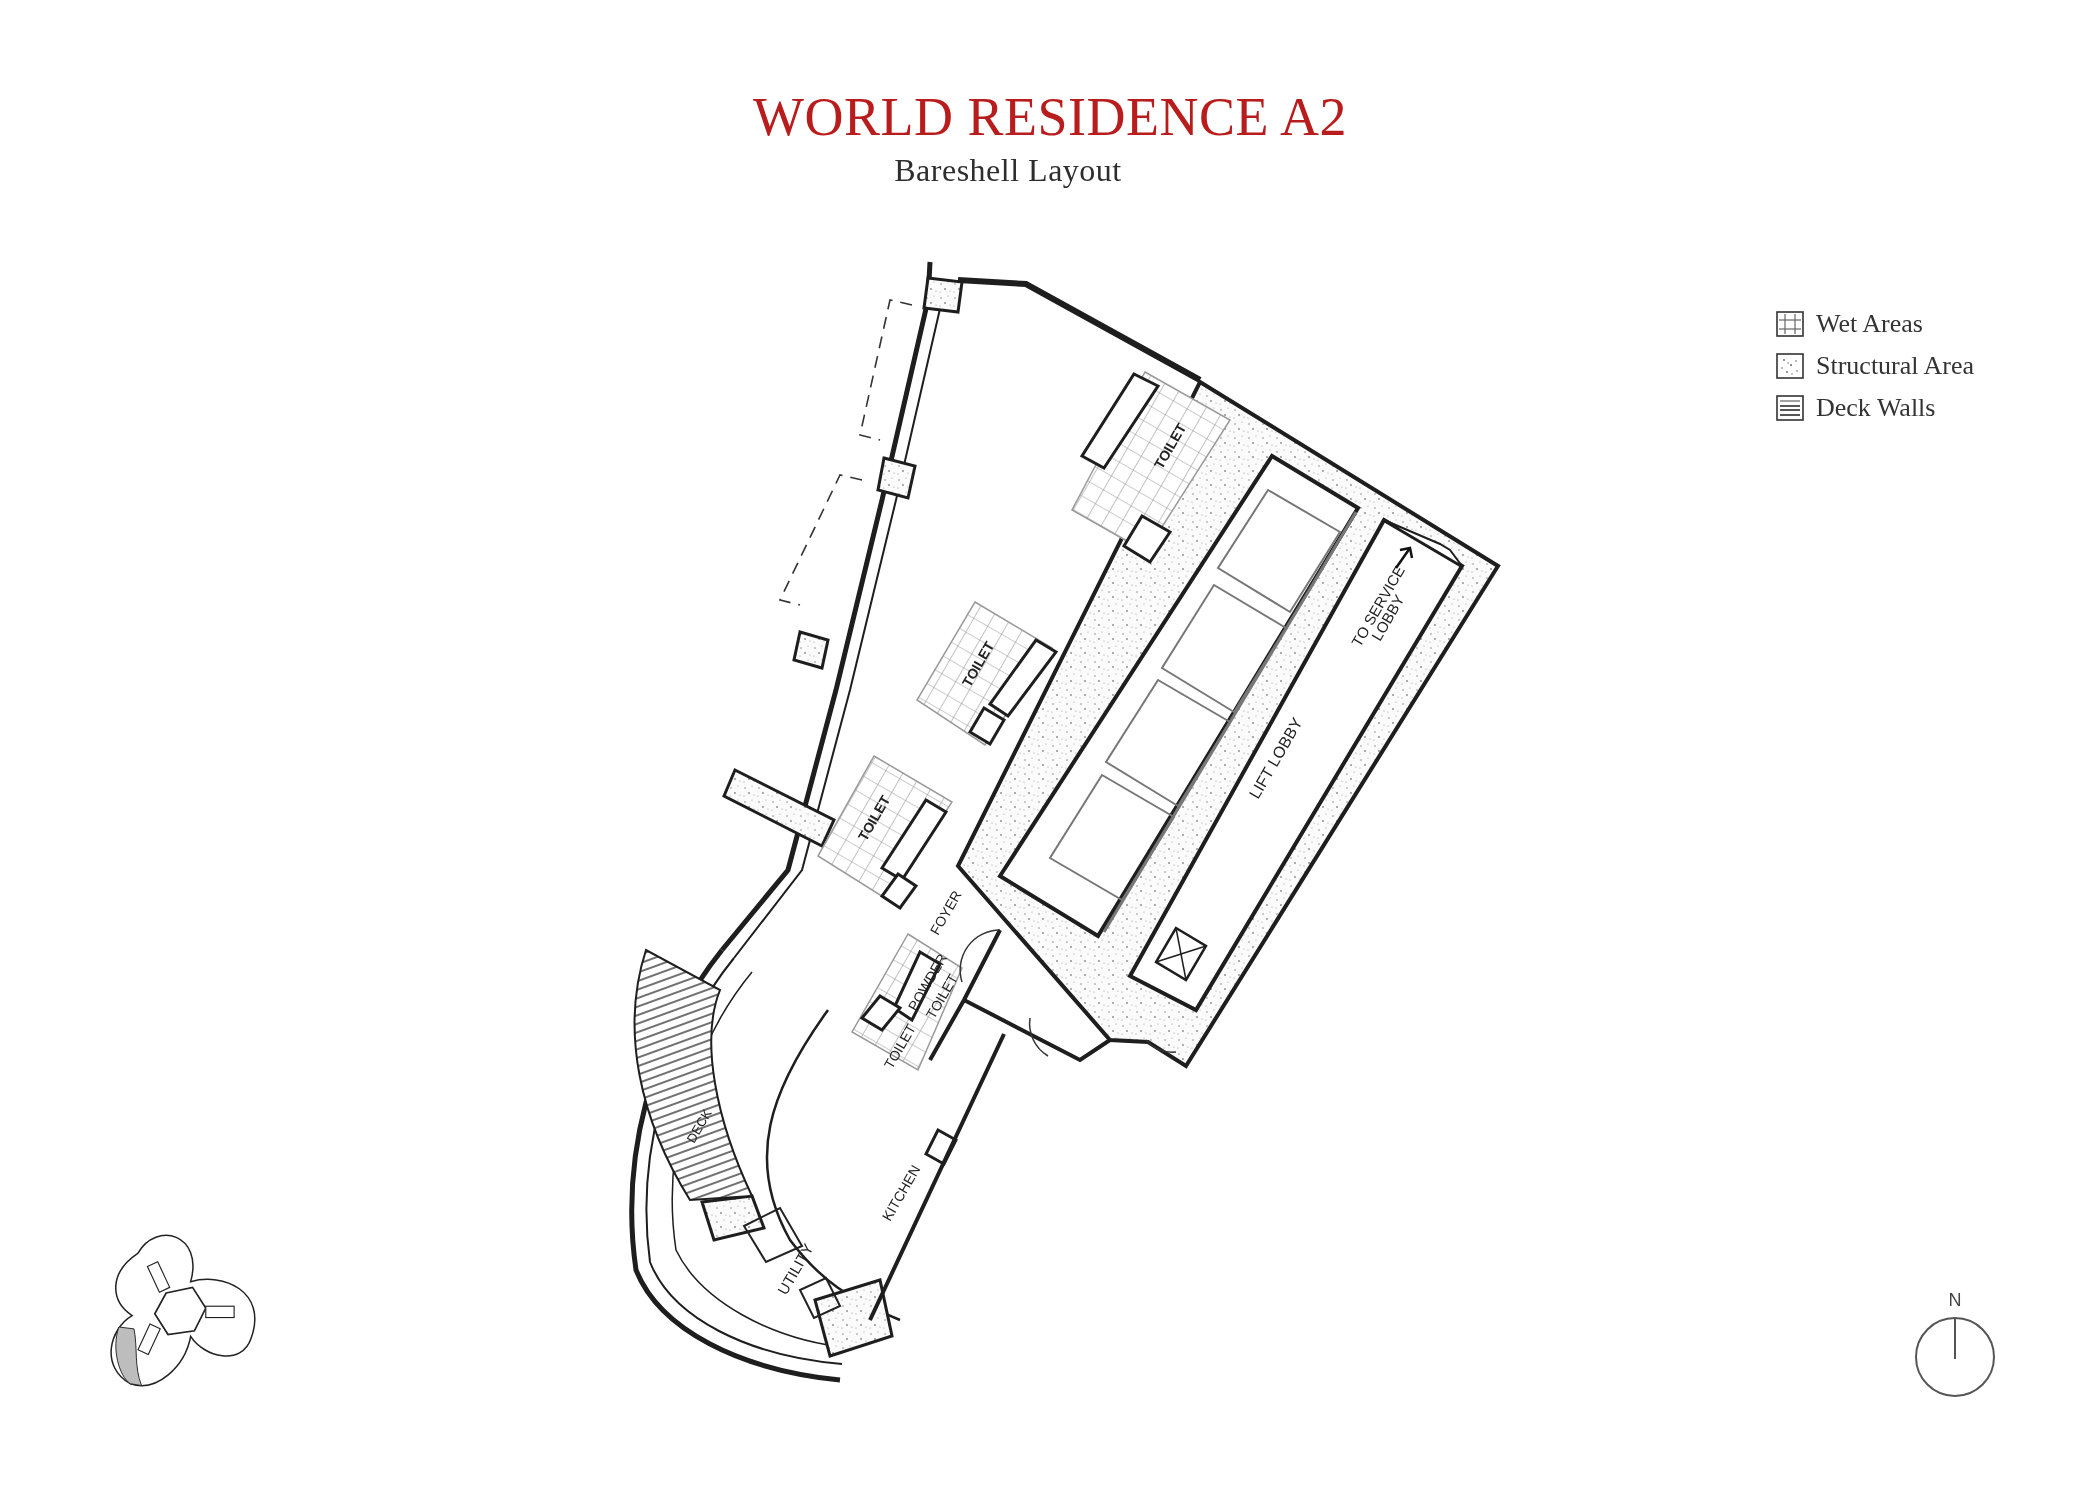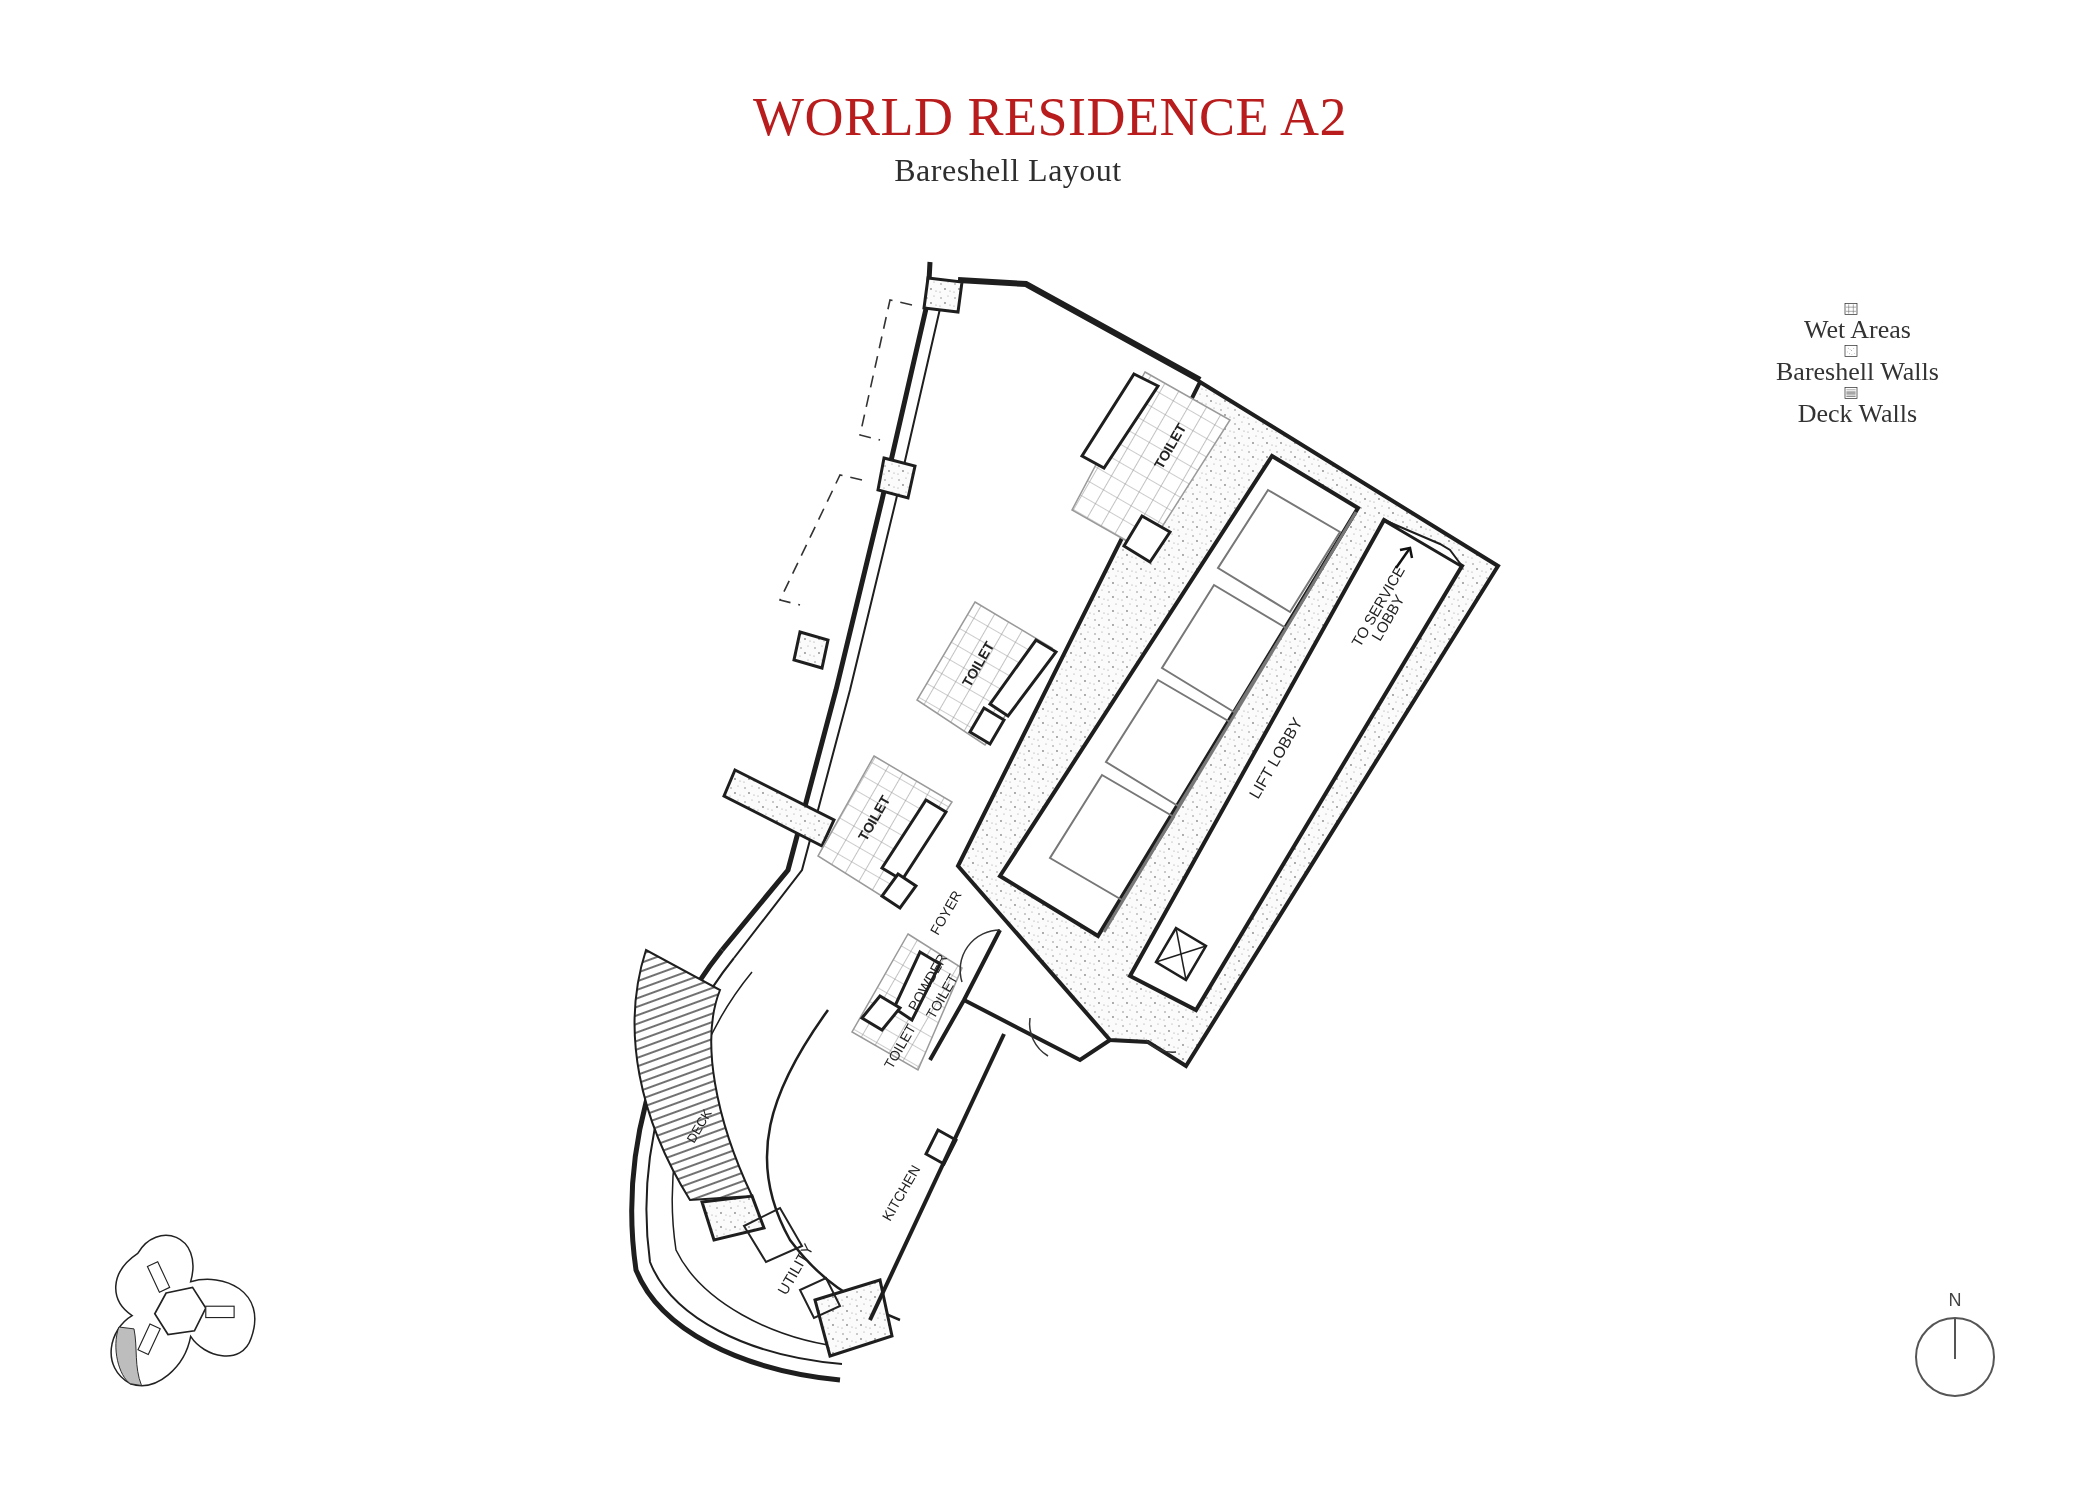--- a/index.html
+++ b/index.html
@@ -1,20 +1,20 @@
 <!DOCTYPE html>
 <html><head>
 <meta charset="utf-8">
 <style>
   html, body { margin: 0; padding: 0; background: #ffffff; }
   body { width: 2100px; height: 1500px; position: relative; overflow: hidden; font-family: "Liberation Serif", "DejaVu Serif", serif; color: #2b2b2b; }
   .title { position: absolute; left: 0; width: 2100px; top: 86px; text-align: center; font-size: 54px; letter-spacing: 0.5px; color: #b91c1c; font-weight: normal; }
   .subtitle { position: absolute; left: 0; width: 2016px; top: 152px; text-align: center; font-size: 32px; color: #2e2e2e; letter-spacing: 0.5px; }
   .legend { position: absolute; left: 1776px; top: 303px; }
-  .legend-item { display: flex; align-items: center; height: 42px; flex-direction: column; }
+  .legend-item { display: flex; align-items: center; height: 42px; }
   .legend-swatch { width: 28px; height: 26px; margin-right: 12px; }
   .legend-label { font-size: 26px; color: #333; }
   .plan { position: absolute; left: 0; top: 0; width: 2100px; height: 1500px; }
   .north { position: absolute; left: 1910px; top: 1290px; width: 90px; height: 110px; }
   .north-label { position: absolute; left: 0; width: 90px; top: 0; text-align: center; font-family: "Liberation Sans", sans-serif; font-size: 18px; color: #444; }
   .keyplan { position: absolute; left: 100px; top: 1225px; width: 170px; height: 170px; }
   .room-label { font-family: "Liberation Sans", "DejaVu Sans", sans-serif; fill: #222; }
 </style>
 </head>
 <body>
@@ -38,21 +38,21 @@
       <rect x="1" y="1" width="26" height="24" fill="#fff" stroke="#333" stroke-width="1.6"></rect>
       <circle cx="8" cy="7" r="0.9" fill="#666"></circle>
         <circle cx="15" cy="12" r="1" fill="#666"></circle>
       <circle cx="20" cy="8" r="0.8" fill="#666"></circle>
         <circle cx="6" cy="15" r="0.8" fill="#666"></circle>
       <circle cx="11" cy="19" r="0.9" fill="#666"></circle>
         <circle cx="21" cy="18" r="0.8" fill="#666"></circle>
       <circle cx="16" cy="21" r="0.7" fill="#666"></circle>
         <circle cx="12" cy="10" r="0.7" fill="#666"></circle>
     </svg>
-    <span class="legend-label">Bareshell Walls</span>
+    <span class="legend-label">Structural Area</span>
   </div>
   <div class="legend-item">
     <svg class="legend-swatch" viewBox="0 0 28 26">
       <rect x="1" y="1" width="26" height="24" fill="#fff" stroke="#333" stroke-width="1.6"></rect>
       <line x1="4" y1="6" x2="24" y2="6" stroke="#444" stroke-width="1"></line>
       <line x1="4" y1="11" x2="24" y2="11" stroke="#444" stroke-width="1.8"></line>
       <line x1="4" y1="15" x2="24" y2="15" stroke="#444" stroke-width="1.8"></line>
       <line x1="4" y1="20" x2="24" y2="20" stroke="#444" stroke-width="1.8"></line>
     </svg>
     <span class="legend-label">Deck Walls</span>

